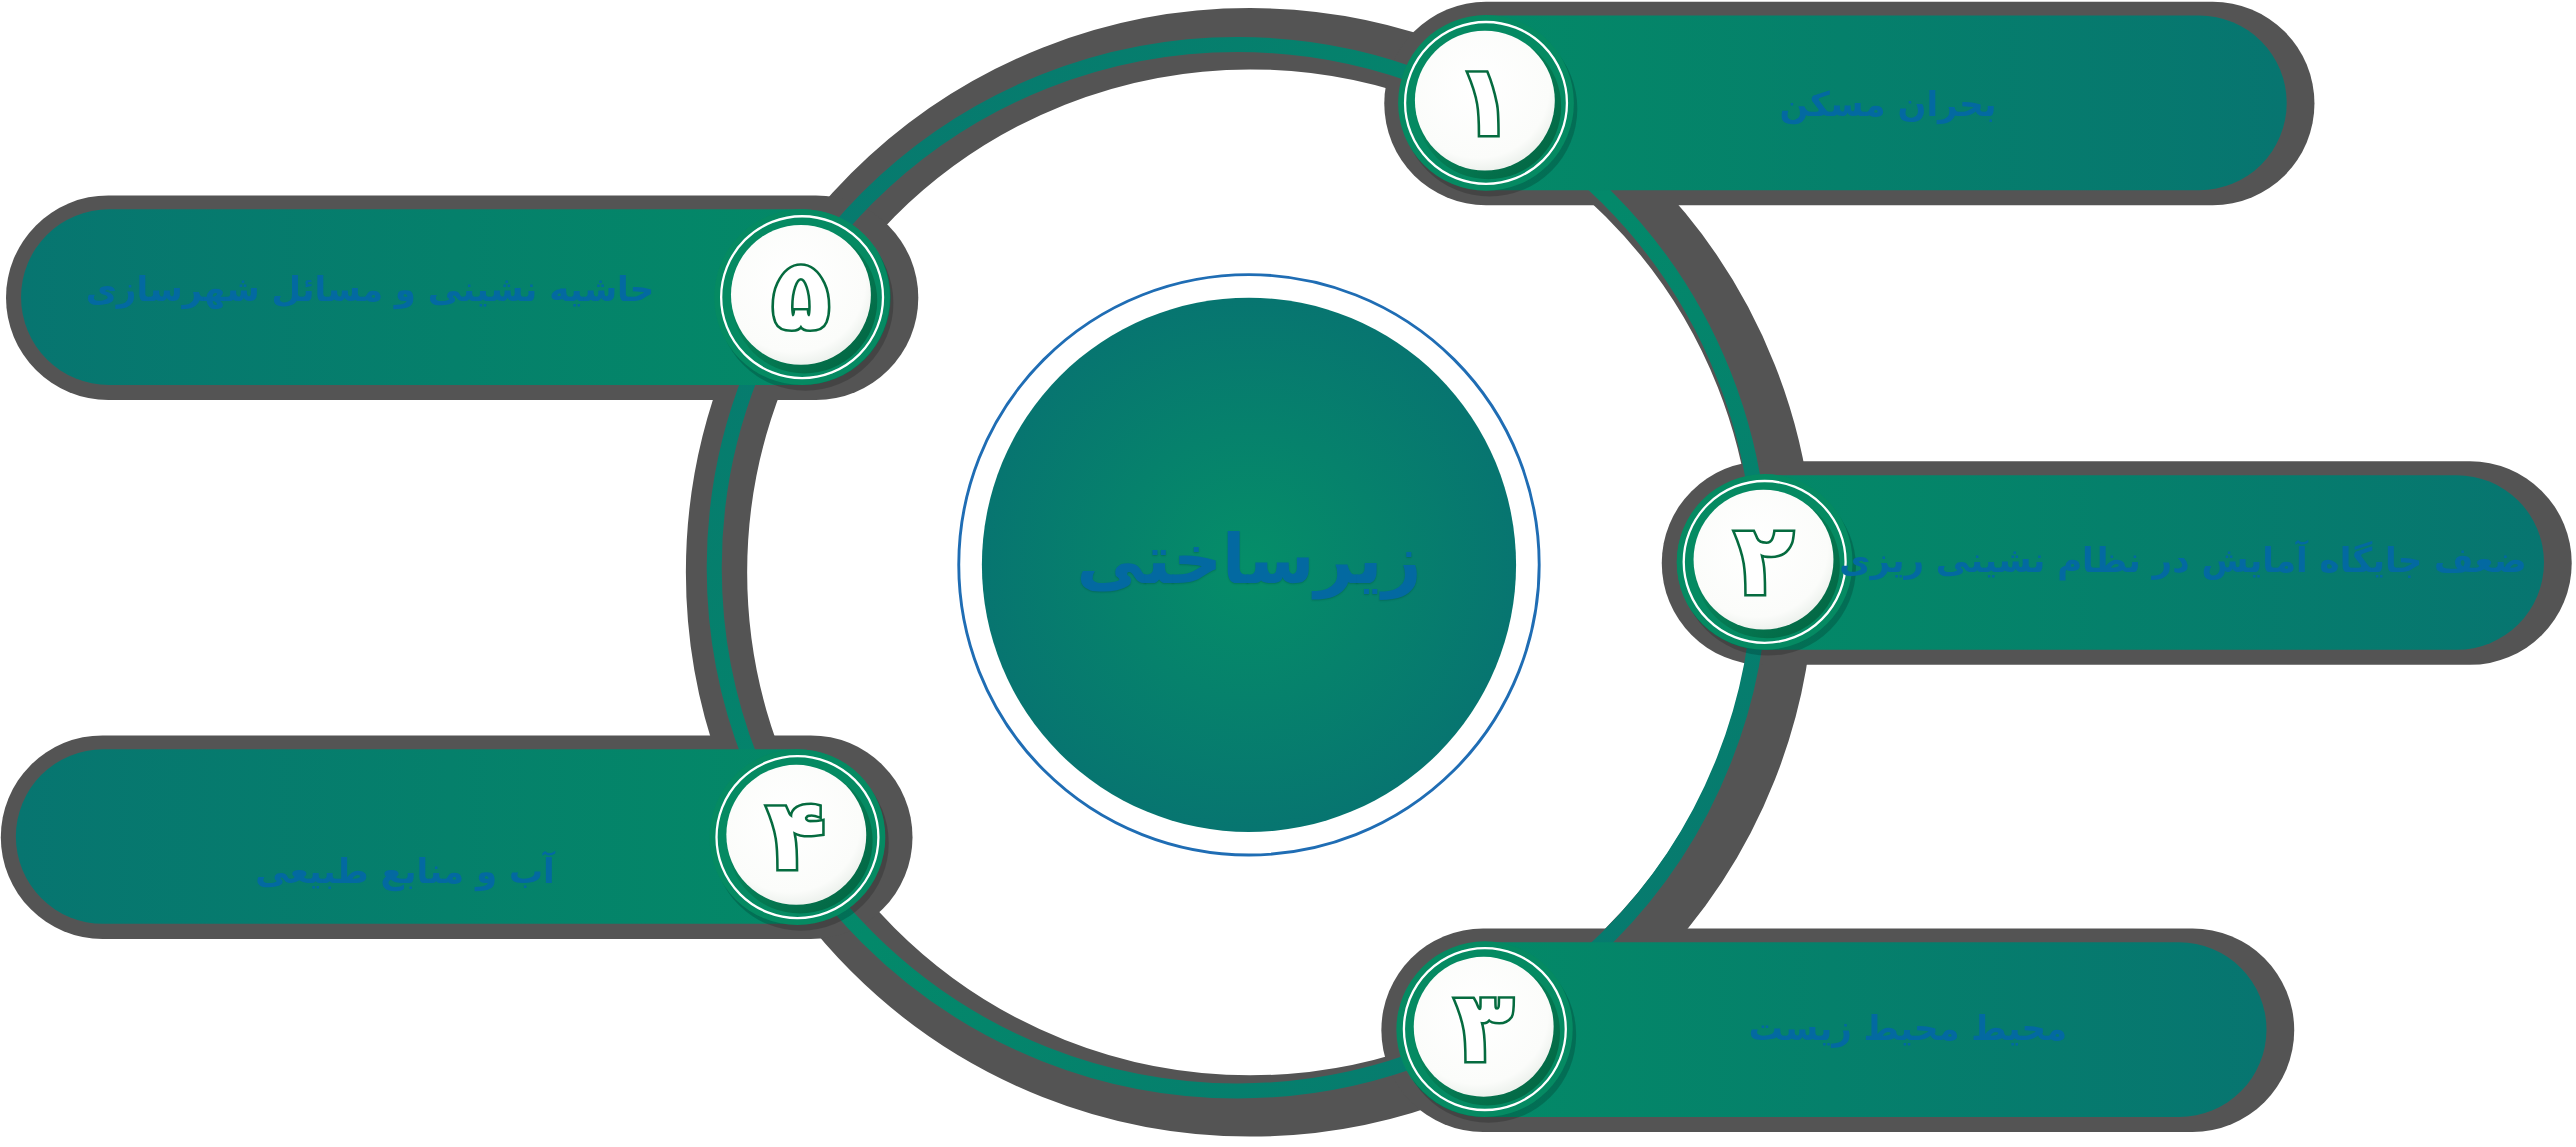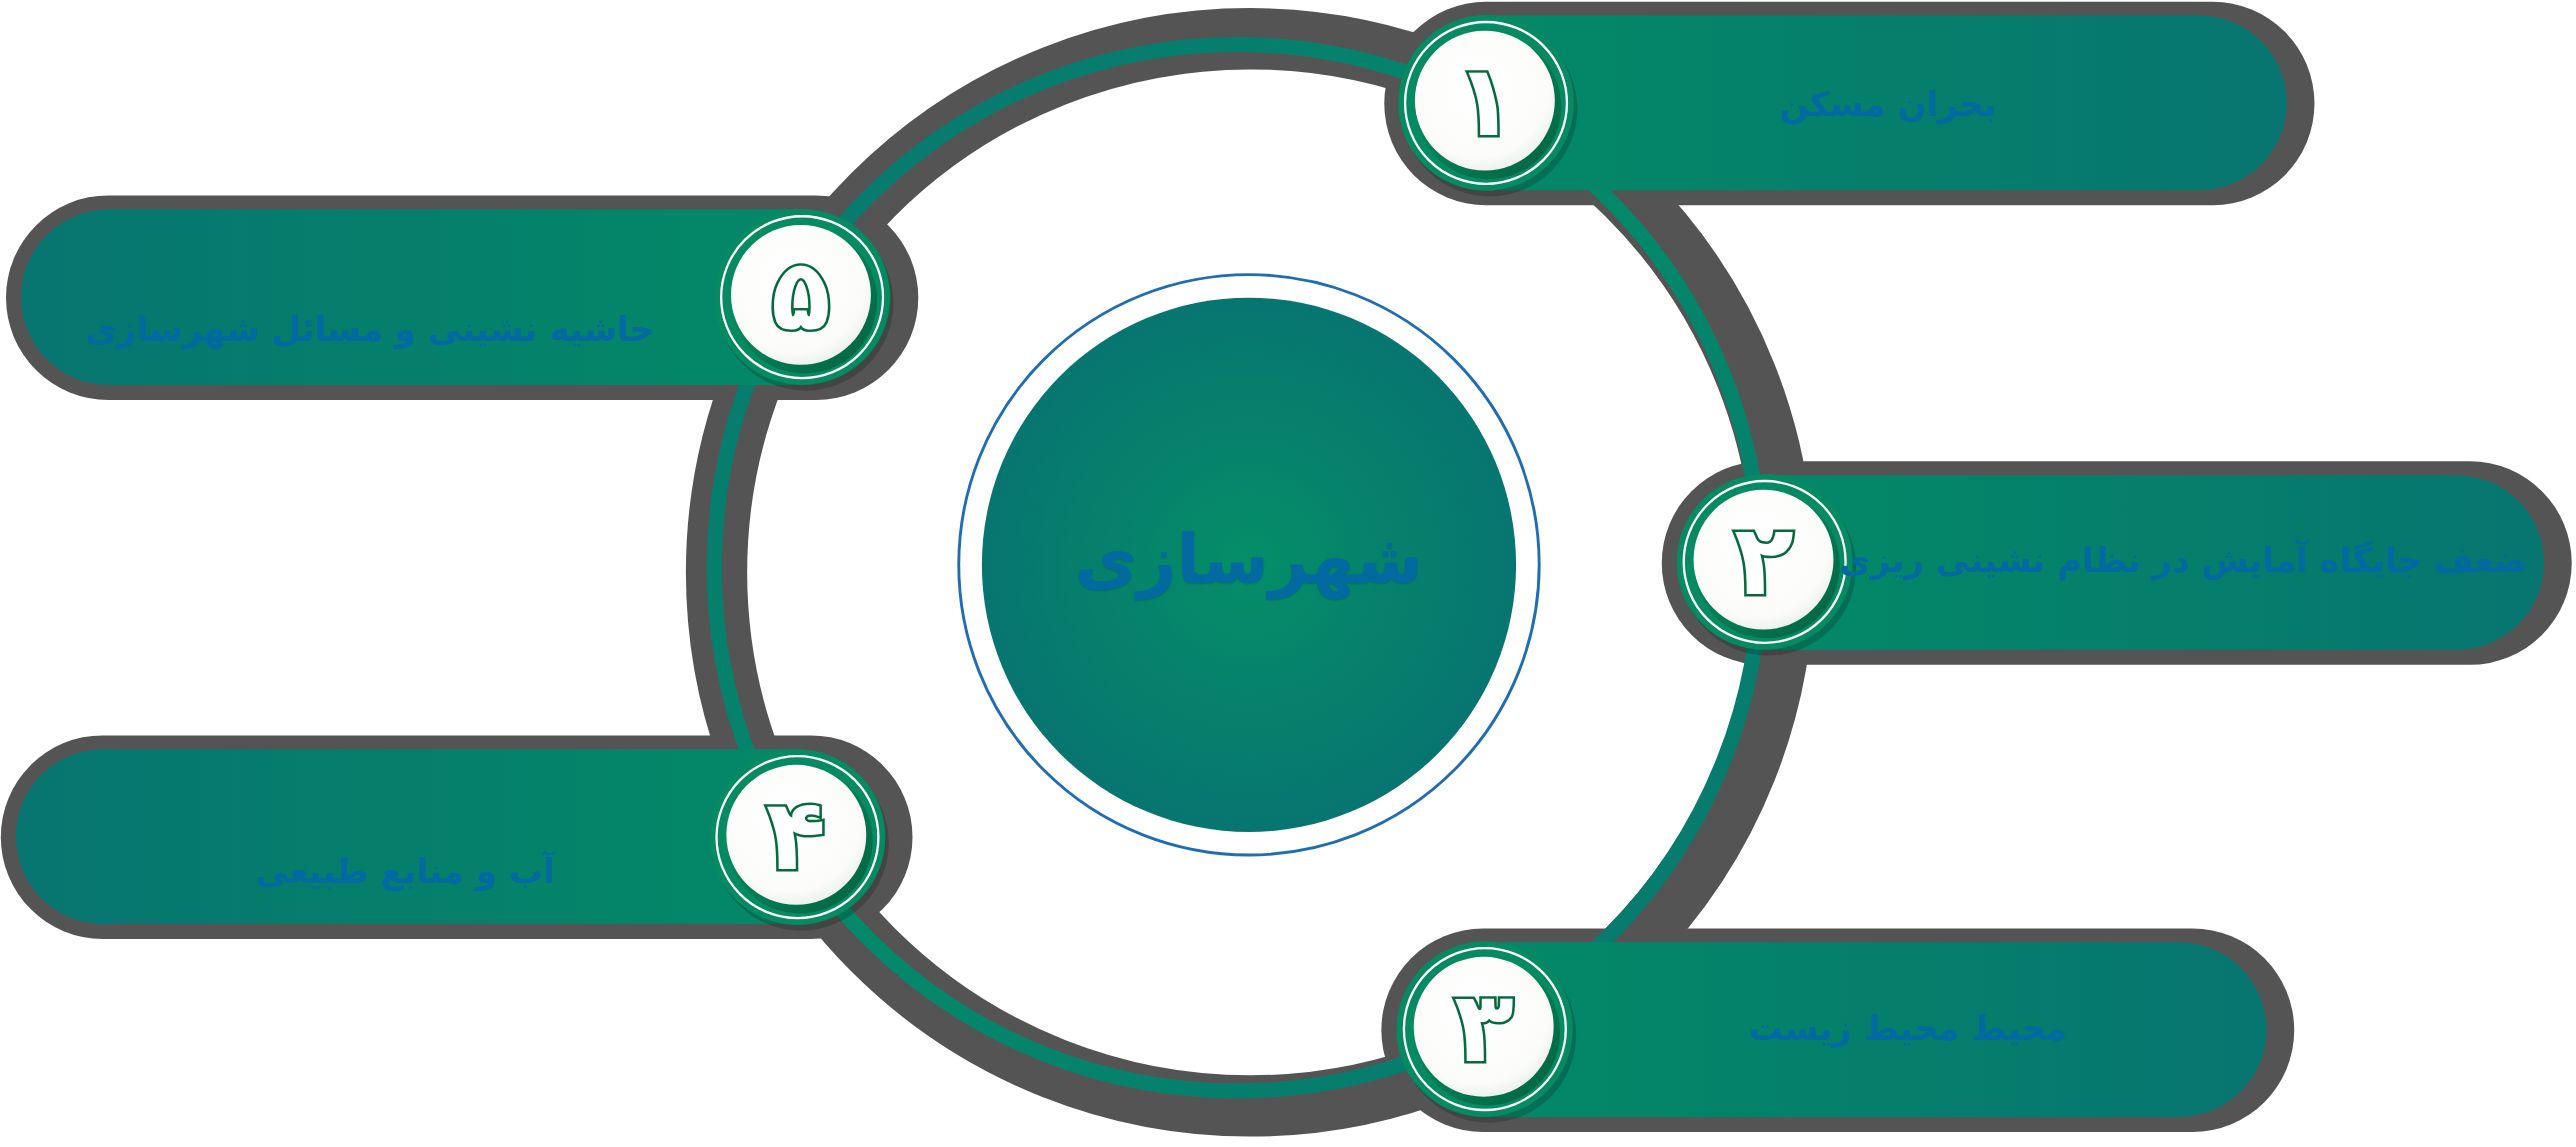--- a/index.html
+++ b/index.html
@@ -143,27 +143,27 @@
           <circle cx="1393" cy="524" r="152" fill="rgba(0,0,0,0.18)"></circle>
           <circle cx="1387" cy="514" r="152" fill="#058a62"></circle>
           <circle cx="1387" cy="514" r="140" fill="none" stroke="#ffffff" stroke-width="4"></circle>
           <circle cx="1391" cy="520" r="126" fill="url(#badgeDarkGrad)"></circle>
           <circle cx="1385" cy="510" r="121" fill="url(#badgeInnerGrad)"></circle>
         </g>
       </g>
   </svg>
 
   <div id="labels-layer">
-    <div class="label center-label" id="center-label" style="left: 1249px; top: 560px;">شهرسازی</div>
+    <div class="label center-label" id="center-label" style="left: 1249px; top: 560px;">زیرساختی</div>
 
     <div class="label pill-label" id="lbl-0" style="left: 1888px; top: 104px;">بحران مسکن</div>
     <div class="label pill-label" id="lbl-1" style="left: 2183px; top: 560px;">ضعف جایگاه آمایش در نظام نشینی ریزی</div>
     <div class="label pill-label" id="lbl-2" style="left: 1908px; top: 1028px;">محیط محیط زیست</div>
     <div class="label pill-label" id="lbl-3" style="left: 405px; top: 871px;">آب و منابع طبیعی</div>
-    <div class="label pill-label" id="lbl-4" style="left: 370px; top: 289px; margin-top: 40px;">حاشیه نشینی و مسائل شهرسازی</div>
+    <div class="label pill-label" id="lbl-4" style="left: 370px; top: 289px;">حاشیه نشینی و مسائل شهرسازی</div>
 
     <div class="badge-digit" id="num-0" style="left: 1485px; top: 101px;">۱</div>
     <div class="badge-digit" id="num-1" style="left: 1764px; top: 560px;">۲</div>
     <div class="badge-digit" id="num-2" style="left: 1484px; top: 1027px;">۳</div>
     <div class="badge-digit" id="num-3" style="left: 796px; top: 835px;">۴</div>
     <div class="badge-digit" id="num-4" style="left: 801px; top: 295px;">۵</div>
   </div>
 </div>
 
 

